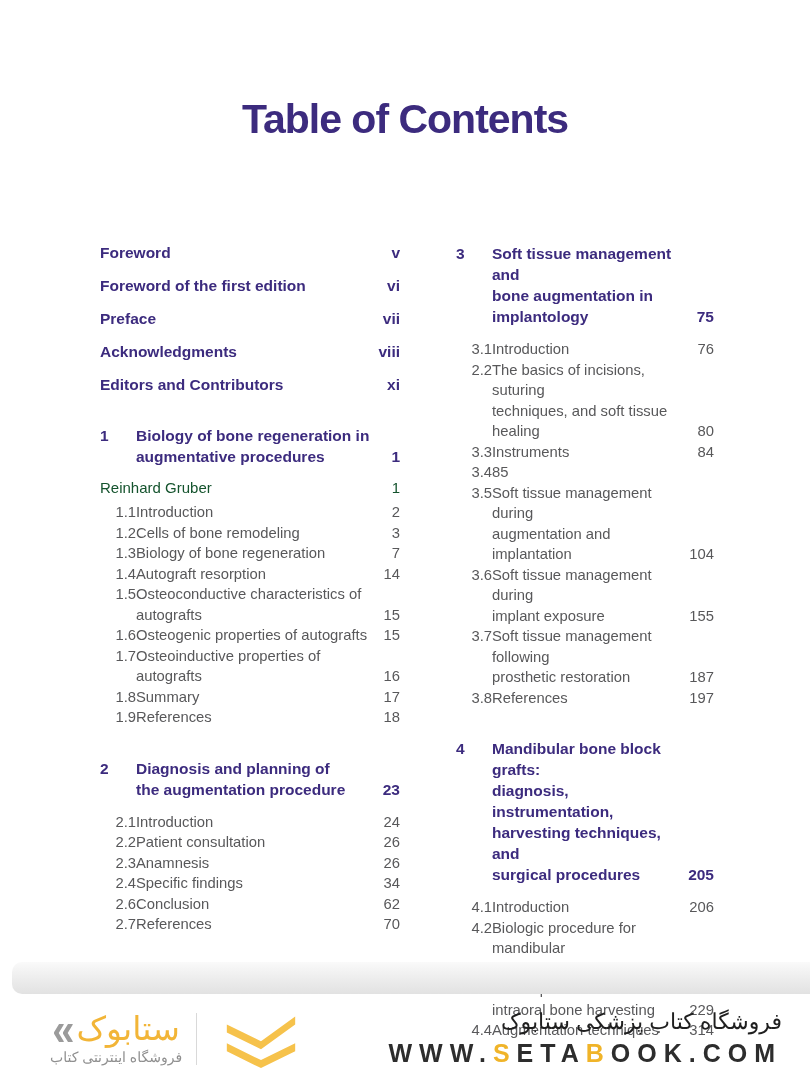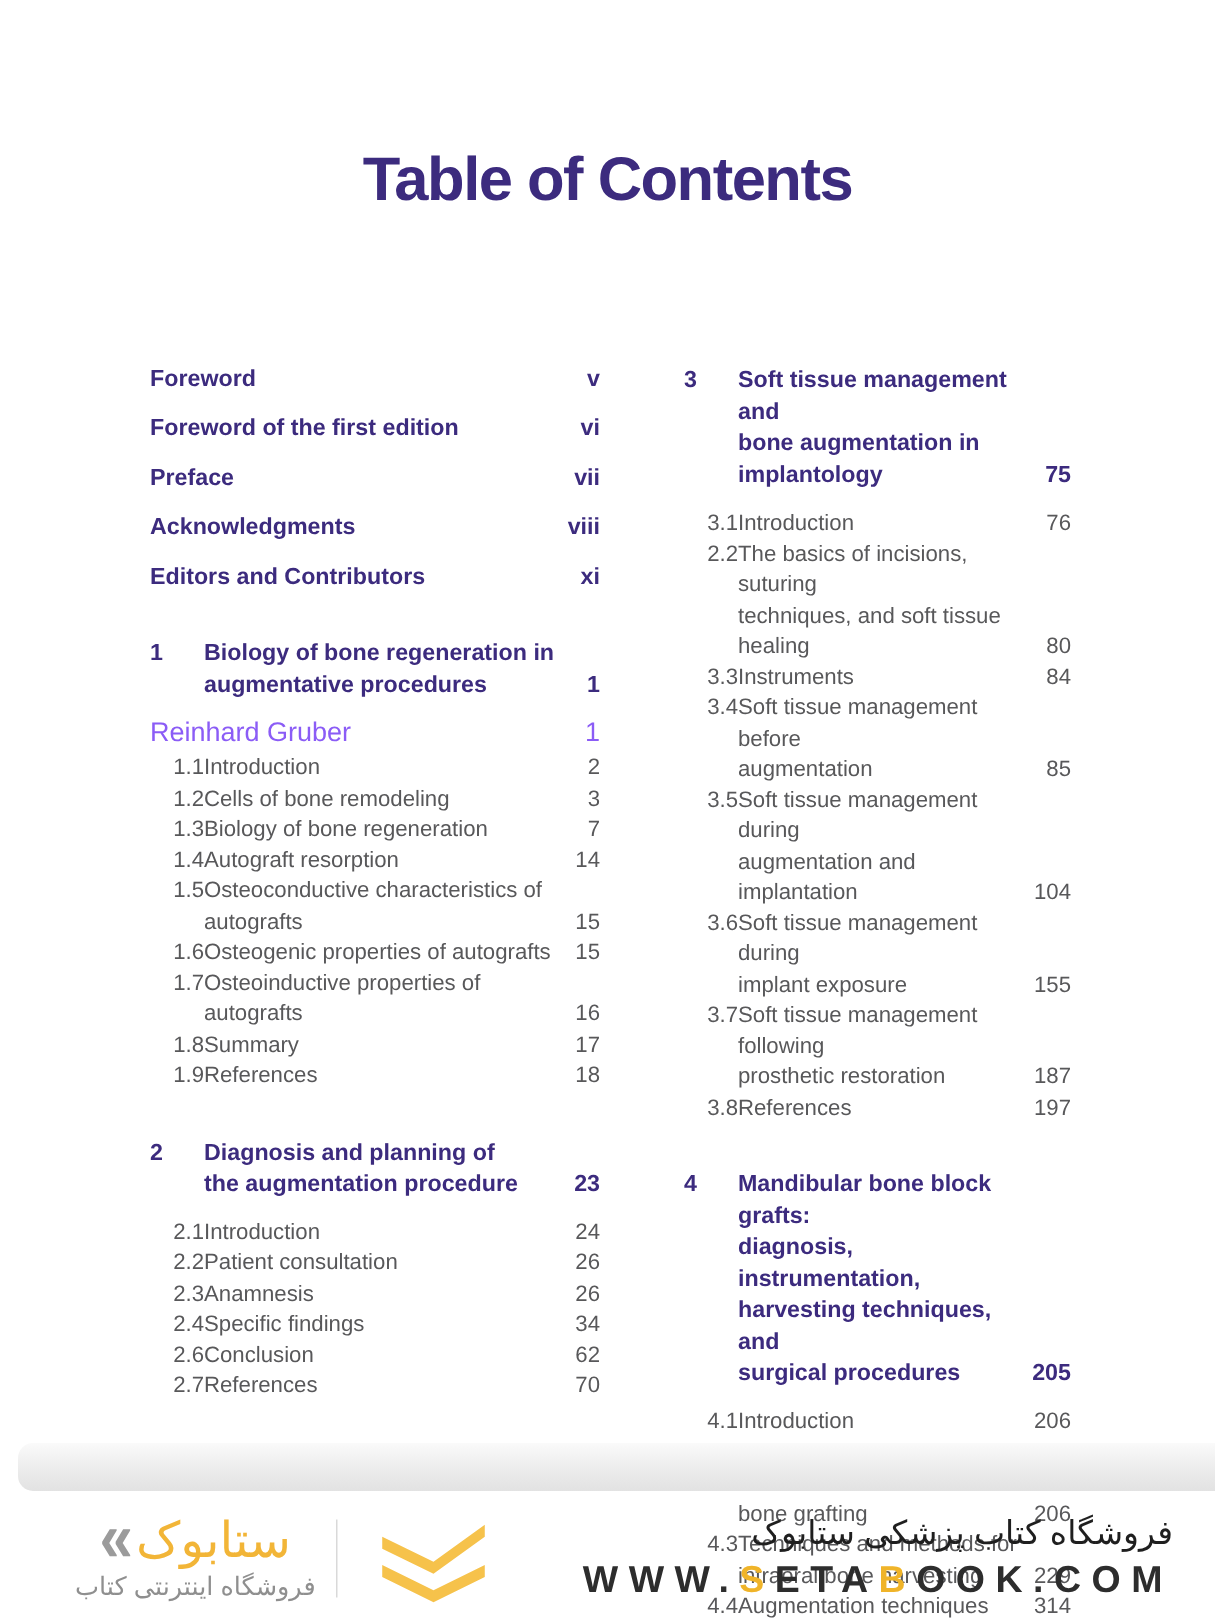--- a/index.html
+++ b/index.html
@@ -36,21 +36,21 @@
   .col .chapter:first-child{margin-top:0;}
   .ch-head{
     display:flex;align-items:flex-start;
     color:#3c2b7e;font-weight:bold;font-size:15.5px;line-height:21px;
   }
   .ch-num{width:36px;flex:none;}
   .ch-title{flex:1;}
   .ch-page{align-self:flex-end;padding-left:8px;}
   .author-row{
     display:flex;margin:11px 0 0;
-    color:#8b5cf6;font-size:18px;line-height:20px;gap:32px;
+    color:#14532d;font-size:15px;line-height:20px;gap:32px;
   }
   .author-page{margin-left:auto;padding-left:8px;}
   .sections{margin-top:12px;}
   .author-row + .sections{margin-top:4px;}
   .sec-row{
     display:flex;align-items:flex-start;
     color:#58585a;font-size:14.8px;line-height:20.5px;
   }
   .sec-num{width:36px;flex:none;text-align:right;}
   .sec-text{flex:1;padding-right:4px;}
@@ -69,21 +69,21 @@
   }
   .logo-group{display:flex;align-items:center;gap:14px;}
   .wordmark-stack{display:flex;flex-direction:column;align-items:center;}
   .wordmark{display:flex;align-items:center;line-height:1;}
   .wm-chev{
     color:#9b9b9b;font-size:40px;font-weight:bold;line-height:0.8;
     margin-right:2px;transform:scaleY(1.15);
   }
   .wm-text{color:#f2b537;font-size:33px;font-weight:normal;}
   .tagline{
-    color:#8f8f8f;font-size:17px;margin-top:4px;direction:rtl;
+    color:#8f8f8f;font-size:14px;margin-top:4px;direction:rtl;
   }
   .logo-divider{width:1px;height:52px;background:#d9d9d9;}
   .emblem{width:100px;height:64px;display:block;}
   .footer-right{
     display:flex;flex-direction:column;align-items:flex-end;gap:5px;
   }
   .store-line{
     direction:rtl;color:#1f1f1f;font-size:22px;line-height:1.2;
   }
   .website{
@@ -286,24 +286,20 @@
             </div>
             <div class="sec-row">
               <span class="sec-num">3.3</span>
               <span class="sec-text">
                 <div class="line">Instruments</div>
               </span>
               <span class="sec-page">84</span>
             </div>
             <div class="sec-row">
               <span class="sec-num">3.4</span>
-              <span class="sec-text">
-                <div class="line">Soft tissue management before</div>
-                <div class="line">augmentation</div>
-              </span>
               <span class="sec-page">85</span>
             </div>
             <div class="sec-row">
               <span class="sec-num">3.5</span>
               <span class="sec-text">
                 <div class="line">Soft tissue management during</div>
                 <div class="line">augmentation and implantation</div>
               </span>
               <span class="sec-page">104</span>
             </div>

